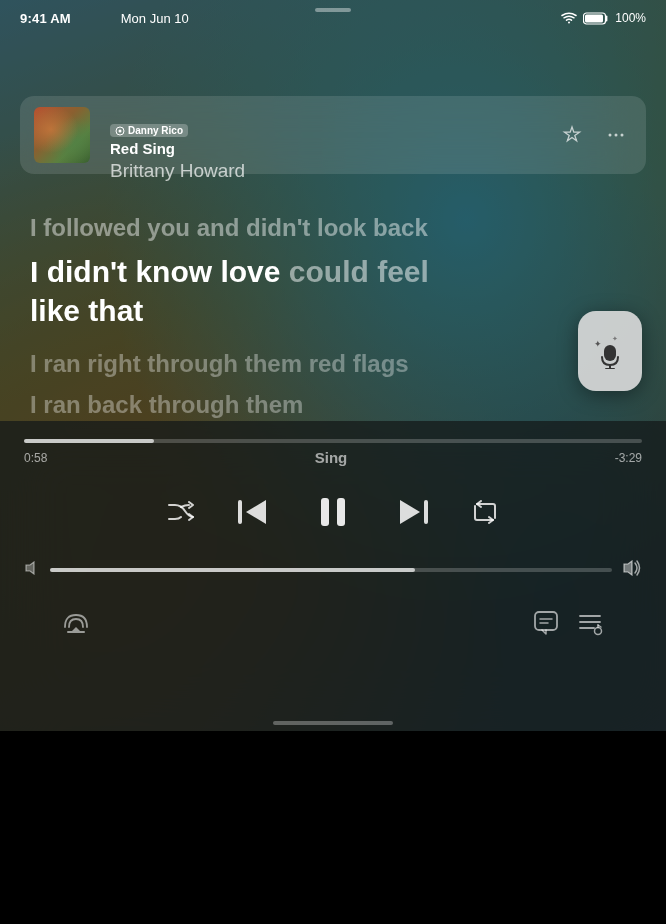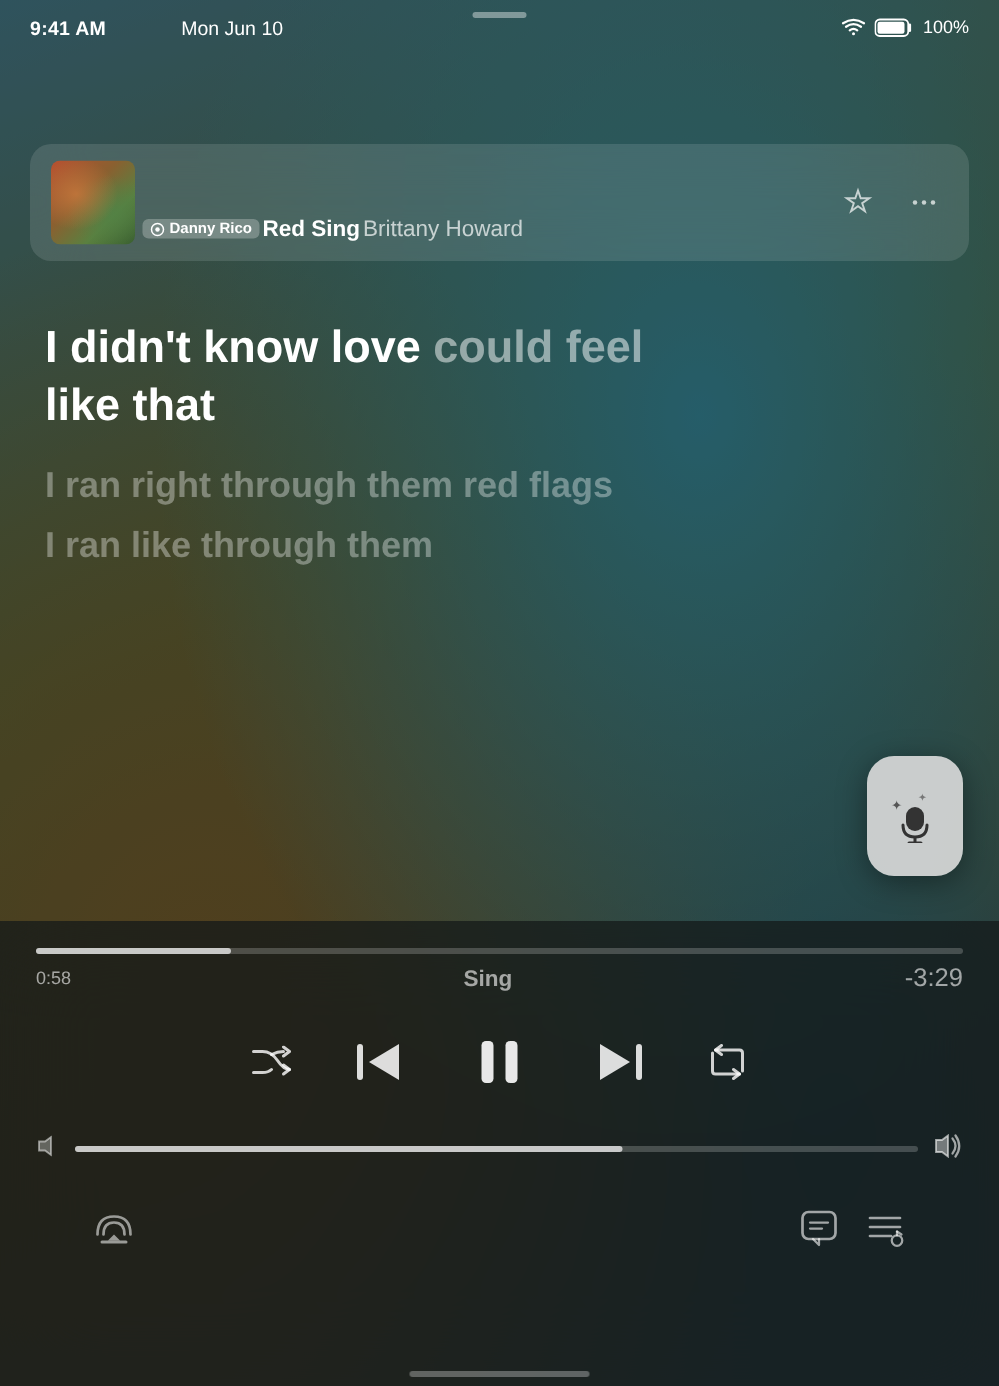--- a/index.html
+++ b/index.html
@@ -8,21 +8,21 @@
       width: 666px;
       height: 924px;
       overflow: hidden;
       font-family: -apple-system, 'SF Pro Display', 'Helvetica Neue', sans-serif;
       background: #000;
       position: relative;
     }
 
     #app-container {
       width: 666px;
-      height: 924px;
+      height: 731px;
       position: relative;
       overflow: hidden;
     }
 
     
     #background {
       position: absolute;
       inset: 0;
       background: 
         radial-gradient(ellipse at 70% 30%, #2a7a8c 0%, transparent 55%),
@@ -116,23 +116,23 @@
       width: 100%;
       height: 100%;
       background: 
         radial-gradient(ellipse at 30% 40%, rgba(200,120,60,0.8) 0%, transparent 50%),
         radial-gradient(ellipse at 70% 60%, rgba(80,130,70,0.8) 0%, transparent 50%),
         linear-gradient(135deg, #b85030 0%, #8a6030 40%, #5a8040 70%, #3a6030 100%);
     }
 
     #track-info {
       flex: 1;
-      padding-left: 5px;
-      display: flex;
-      flex-direction: row;
+      padding-left: 20px;
+      display: flex;
+      flex-direction: column;
       gap: 2px;
       margin-top: 36px;
     }
 
     #dj-label {
       display: flex;
       align-items: center;
       gap: 4px;
       margin-bottom: 1px;
     }
@@ -150,21 +150,21 @@
     }
 
     #track-title {
       font-size: 15px;
       font-weight: 700;
       color: #fff;
       line-height: 1.2;
     }
 
     #track-artist {
-      font-size: 15px;
+      font-size: 19px;
       color: rgba(255,255,255,0.7);
     }
 
     #card-actions {
       display: flex;
       gap: 12px;
       align-items: center;
     }
 
     .card-action-btn {
@@ -292,21 +292,21 @@
       color: rgba(255,255,255,0.6);
     }
 
     #time-mode {
       font-size: 15px;
       color: rgba(255,255,255,0.6);
       font-weight: 600;
     }
 
     #time-remaining {
-      font-size: 17px;
+      font-size: 12px;
       color: rgba(255,255,255,0.6);
     }
 
     
     #playback-controls {
       display: flex;
       align-items: center;
       justify-content: center;
       gap: 32px;
       margin-top: 20px;
@@ -458,29 +458,30 @@
         <svg width="22" height="22" viewBox="0 0 22 22">
           <circle cx="5" cy="11" r="1.5" fill="rgba(255,255,255,0.7)"></circle>
           <circle cx="11" cy="11" r="1.5" fill="rgba(255,255,255,0.7)"></circle>
           <circle cx="17" cy="11" r="1.5" fill="rgba(255,255,255,0.7)"></circle>
         </svg>
       </div>
     </div>
   </div>
 
   <div id="lyrics-section">
+    <div class="lyric-line lyric-past">I followed you and didn't look back</div>
 
     <div class="lyric-line lyric-active">
       <span class="lyric-highlight">I didn't know love </span><span class="lyric-dim">could feel</span>
       <br>
       <span>like that</span>
     </div>
 
     <div class="lyric-line lyric-future" style="margin-top:18px;">I ran right through them red flags</div>
-    <div class="lyric-line lyric-future">I ran like through them</div>
+    <div class="lyric-line lyric-future">I ran back through them</div>
   </div>
 
   <div id="mic-button">
     <div id="mic-icon-container">
 
       <svg width="32" height="36" viewBox="0 0 32 36">
 
         <text x="0" y="14" font-size="9" fill="#555">✦</text>
         <text x="18" y="8" font-size="7" fill="#777">✦</text>
 

